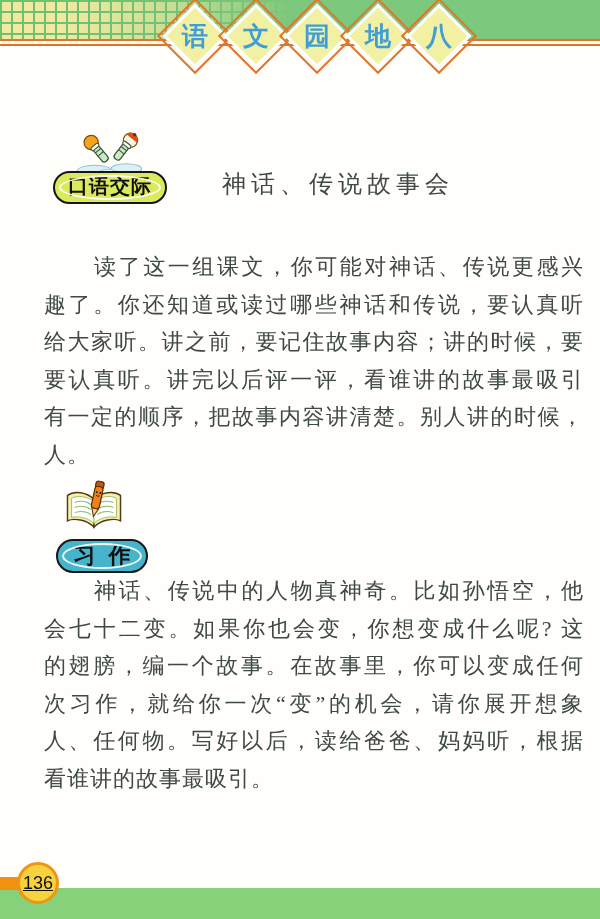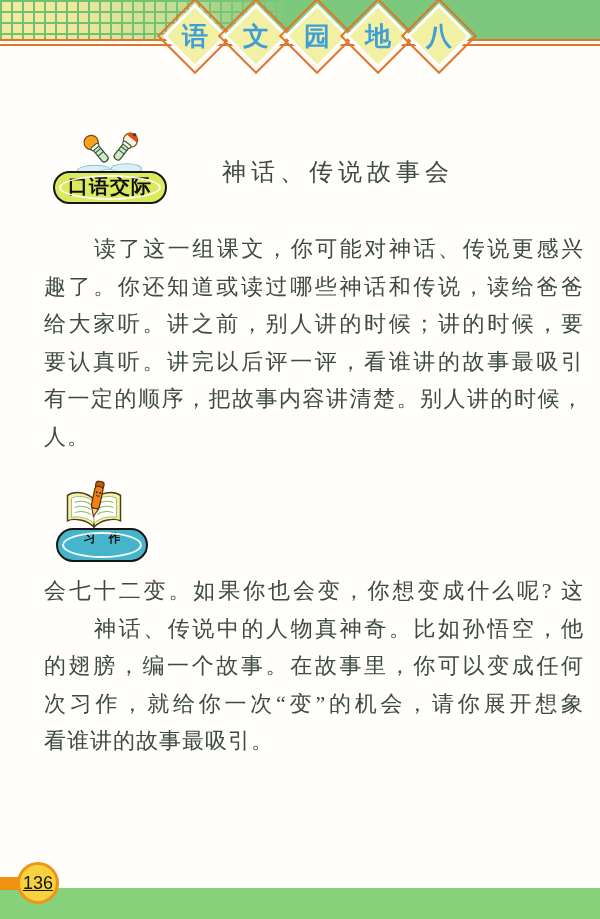--- a/index.html
+++ b/index.html
@@ -62,43 +62,43 @@
     content:"";position:absolute;left:4px;right:4px;top:2px;bottom:2px;
     border:2px solid rgba(255,255,255,.92);border-radius:50%;
     pointer-events:none;
   }
   .badge.oral{
     left:53px;top:171px;width:114px;height:33px;border-radius:17px;
     background:var(--oral_badge_fill,#dbe95c);
     font-size:20px;letter-spacing:1px;
   }
   .badge.writing{
-    left:56px;top:528px;width:92px;height:34px;border-radius:18px;
+    left:56px;top:539px;width:92px;height:34px;border-radius:18px;
     background:var(--writing_badge_fill,#46b5cb);
-    font-size:12px;letter-spacing:13px;padding-left:13px;
+    font-size:22px;letter-spacing:13px;padding-left:13px;
   }
   .mic-icon{position:absolute;left:74px;top:129px;width:74px;height:49px;z-index:2;}
   .book-icon{position:absolute;left:64px;top:480px;width:60px;height:51px;z-index:2;}
 
   .section-heading{
-    position:absolute;left:222px;top:156px;margin:0;
+    position:absolute;left:222px;top:168px;margin:0;
     font-size:24px;font-weight:normal;letter-spacing:5px;
     color:var(--text_ink,#3e4a42);white-space:nowrap;
   }
 
   
   .para{
     position:absolute;left:44px;width:540px;
     font-size:22px;line-height:37.5px;letter-spacing:1px;
     color:var(--text_ink,#3e4a42);
   }
   .para .line{text-align:justify;text-align-last:justify;}
   .para .line.indent{padding-left:50px;}
   .para .line.short{text-align-last:left;}
-  .para1{top:230px;}
+  .para1{top:248px;}
   .para2{top:572px;}
 
   
   .footer-band{
     position:absolute;left:0;top:888px;width:600px;height:31px;
     background:var(--footer_green,#87d17b);z-index:1;
   }
   .page-tab{
     position:absolute;left:0;top:877px;width:30px;height:13px;
     background:var(--tab_orange,#f09110);border-radius:0 7px 7px 0;z-index:1;
@@ -163,22 +163,22 @@
   </svg>
 
   <div class="badge oral">
     <span>口语交际</span>
   </div>
 
   <h2 class="section-heading">神话、传说故事会</h2>
 
   <div class="para para1">
     <div class="line indent">读了这一组课文，你可能对神话、传说更感兴</div>
-    <div class="line">趣了。你还知道或读过哪些神话和传说，读给爸爸</div>
-    <div class="line">给大家听。讲之前，别人讲的时候；讲的时候，要</div>
+    <div class="line">趣了。你还知道或读过哪些神话和传说，要认真听</div>
+    <div class="line">给大家听。讲之前，要记住故事内容；讲的时候，要</div>
     <div class="line">要认真听。讲完以后评一评，看谁讲的故事最吸引</div>
     <div class="line">有一定的顺序，把故事内容讲清楚。别人讲的时候，</div>
     <div class="line short">人。</div>
   </div>
 
   <svg class="book-icon" viewBox="0 0 58 50">
     <path d="M29 46 C22 39 9 37 3 40 L3 15 C10 10 22 12 29 19 Z" fill="#f4efae" stroke="#4a3c18" stroke-width="1.4"></path>
     <path d="M29 46 C36 39 49 37 55 40 L55 15 C48 10 36 12 29 19 Z" fill="#f4efae" stroke="#4a3c18" stroke-width="1.4"></path>
     <path d="M29 42.5 C23 36.5 12 35 7 36.8 L7 18 C13 14.5 23 16 29 21.5 Z" fill="#ffffff" stroke="#9fae55" stroke-width="0.8"></path>
     <path d="M29 42.5 C35 36.5 46 35 51 36.8 L51 18 C45 14.5 35 16 29 21.5 Z" fill="#ffffff" stroke="#9fae55" stroke-width="0.8"></path>
@@ -192,24 +192,25 @@
       <path d="M30 15 q1.6 1.4 3.4 0" stroke="#2c1a05" stroke-width="0.9" fill="none"></path>
       <path d="M28.5 28 L35 28 L31.7 36 Z" fill="#f5cf90" stroke="#5a2d05" stroke-width="1"></path>
     </g>
   </svg>
 
   <div class="badge writing">
     <span>习作</span>
   </div>
 
   <div class="para para2">
+    <div class="line indent">神话、传说中的人物真神奇。比如孙悟空，他</div>
     <div class="line">会七十二变。如果你也会变，你想变成什么呢? 这</div>
-    <div class="line indent">神话、传说中的人物真神奇。比如孙悟空，他</div>
     <div class="line">的翅膀，编一个故事。在故事里，你可以变成任何</div>
     <div class="line">次习作，就给你一次“变”的机会，请你展开想象</div>
+    <div class="line">人、任何物。写好以后，读给爸爸、妈妈听，根据</div>
     <div class="line short">看谁讲的故事最吸引。</div>
   </div>
 
   <div class="footer-band"></div>
   <div class="page-tab"></div>
   <div class="page-circle">
     <span>136</span>
   </div>
 
 </div>

